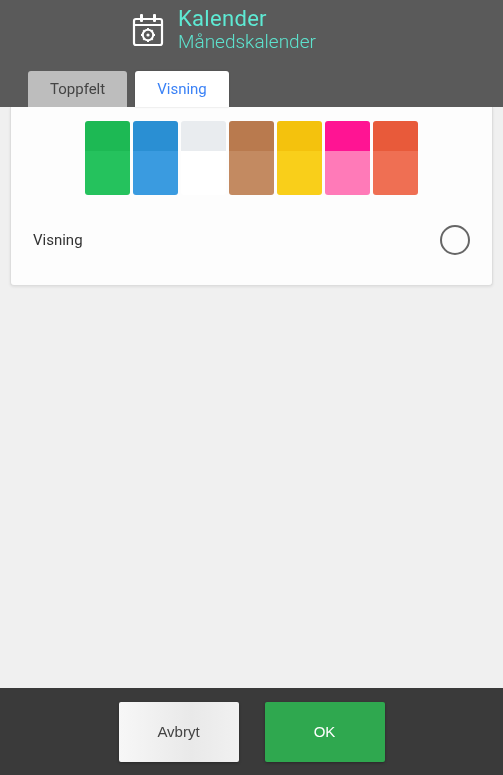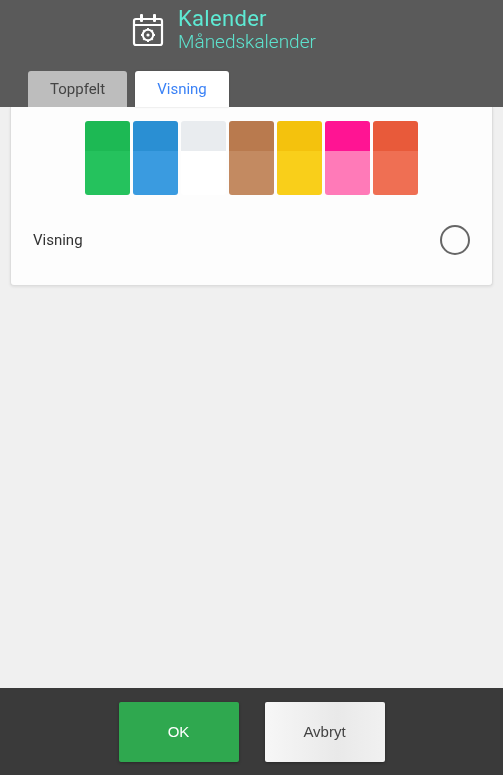--- a/index.html
+++ b/index.html
@@ -248,15 +248,15 @@
     <div class="option-row">
       <span class="label">Visning</span>
       <span class="radio-outer"></span>
     </div>
 
 
   </div>
 </div>
 
 <div class="footer">
+  <button class="btn btn-cancel">Avbryt</button>
   <button class="btn btn-ok">OK</button>
-  <button class="btn btn-cancel">Avbryt</button>
 </div>
 
 </body></html>

